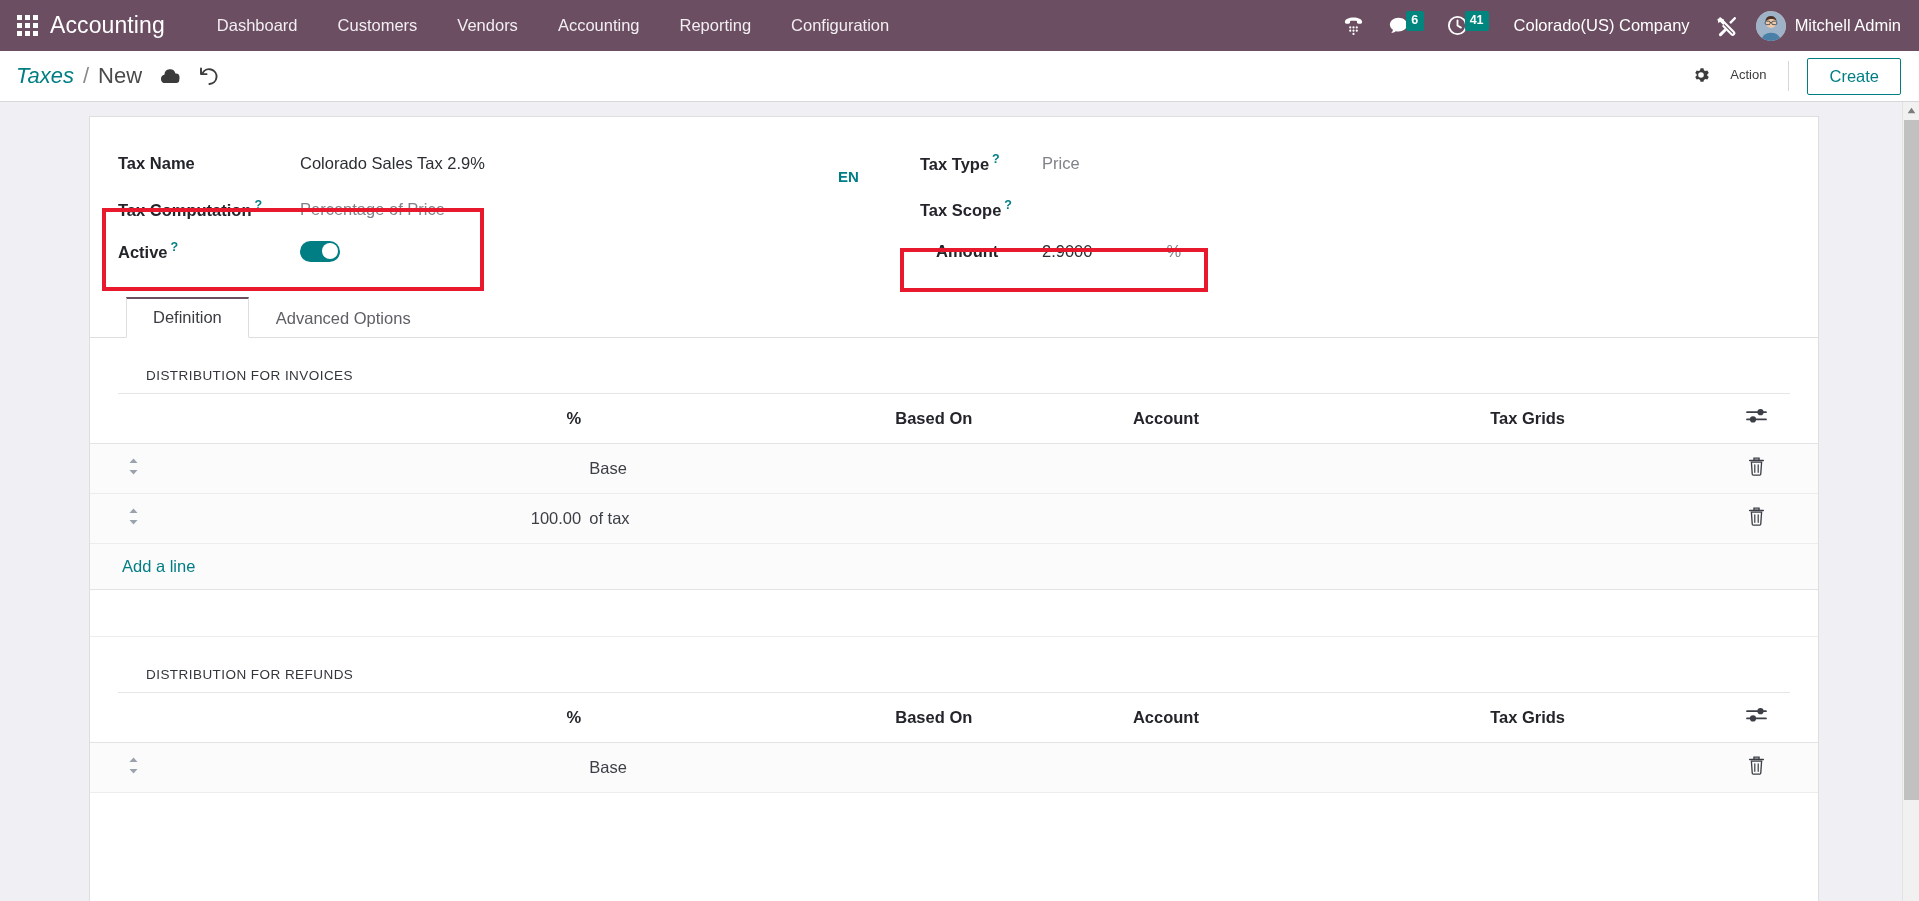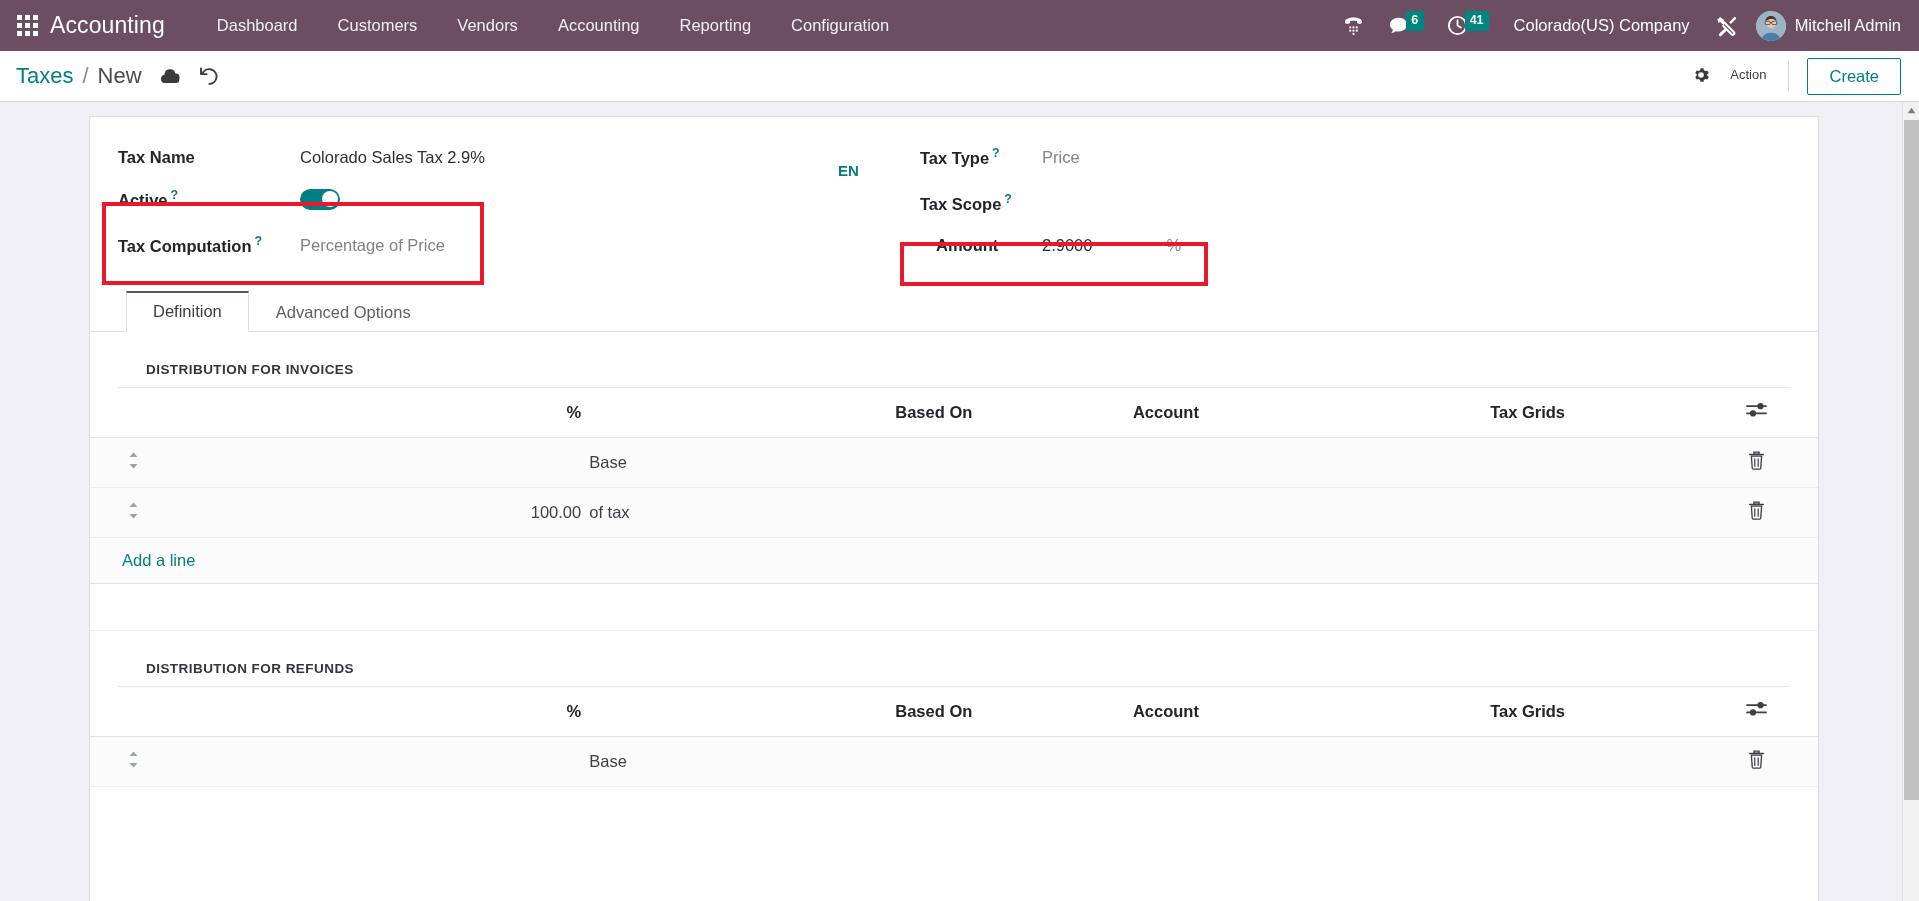--- a/index.html
+++ b/index.html
@@ -112,21 +112,21 @@
     display: flex;
     align-items: center;
     padding: 0 18px 0 16px;
     position: relative;
   }
   .breadcrumb {
     display: flex;
     align-items: center;
     font-size: 22px;
   }
-  .bc-root { color: #017e84; cursor: pointer; }
+  .bc-root { color: #017e84; cursor: pointer; font-style: italic; }
   .bc-sep { color: #8a8a8a; padding: 0 9px; }
   .bc-current { color: #4a4a4a; }
   .bc-actions { display: flex; align-items: center; margin-left: 18px; gap: 18px; }
   .bc-icon { cursor: pointer; display: flex; align-items: center; color: #3b3b3b; }
 
   .cp-right {
     position: absolute;
     right: 18px;
     display: flex;
     align-items: center;
@@ -169,21 +169,21 @@
     margin-left: 89px;
     background: #ffffff;
     border: 1px solid #dededf;
     border-bottom: none;
     min-height: 800px;
   }
 
   
   .form-grid {
     display: flex;
-    padding: 20px 0 0 0;
+    padding: 26px 0 0 0;
   }
   .col-left  { width: 810px; padding-left: 28px; position: relative; }
   .col-right { flex: 1; position: relative; padding-left: 20px; }
 
   .field-row {
     display: flex;
     align-items: center;
     height: 40px;
   }
   .field-label {
@@ -276,21 +276,21 @@
     background: #ffffff;
     border: 1px solid #dededf;
     border-top: 2px solid #6b4e62;
     border-bottom: 1px solid #ffffff;
   }
 
   
   .section { padding: 0 0 0 0; }
   .section-title {
     font-size: 13.5px;
-    font-weight: 700;
+    font-weight: 400;
     letter-spacing: .45px;
     color: #33363c;
     text-transform: uppercase;
     padding: 30px 0 10px 28px;
     border-bottom: 1px solid #e6e6e8;
     margin: 0 28px 0 28px;
     padding-left: 0;
   }
   .sec-title-pad { padding-left: 28px; padding-right: 28px; }
 
@@ -506,34 +506,34 @@
 
       <div class="col-left">
 
         <div class="hl" id="hl-computation"></div>
 
         <div class="field-row">
           <span class="field-label">Tax Name</span>
           <span class="field-value dark">Colorado Sales Tax 2.9%</span>
         </div>
 
+        <div class="field-row" style="margin-top:6px;">
+          <span class="field-label">
+            <span>Tax Computation</span><span class="tip">?</span>
+          </span>
+          <span class="field-value muted">Percentage of Price</span>
+        </div>
+
         <div class="field-row" style="margin-top:2px;">
           <span class="field-label">
             <span>Active</span><span class="tip">?</span>
           </span>
           <span class="toggle">
             <span class="knob"></span>
           </span>
-        </div>
-
-        <div class="field-row" style="margin-top:6px;">
-          <span class="field-label">
-            <span>Tax Computation</span><span class="tip">?</span>
-          </span>
-          <span class="field-value muted">Percentage of Price</span>
         </div>
 
       </div>
 
       <div class="col-right">
 
         <div class="en-badge">EN</div>
         <div class="hl" id="hl-amount"></div>
 
         <div class="field-row">

